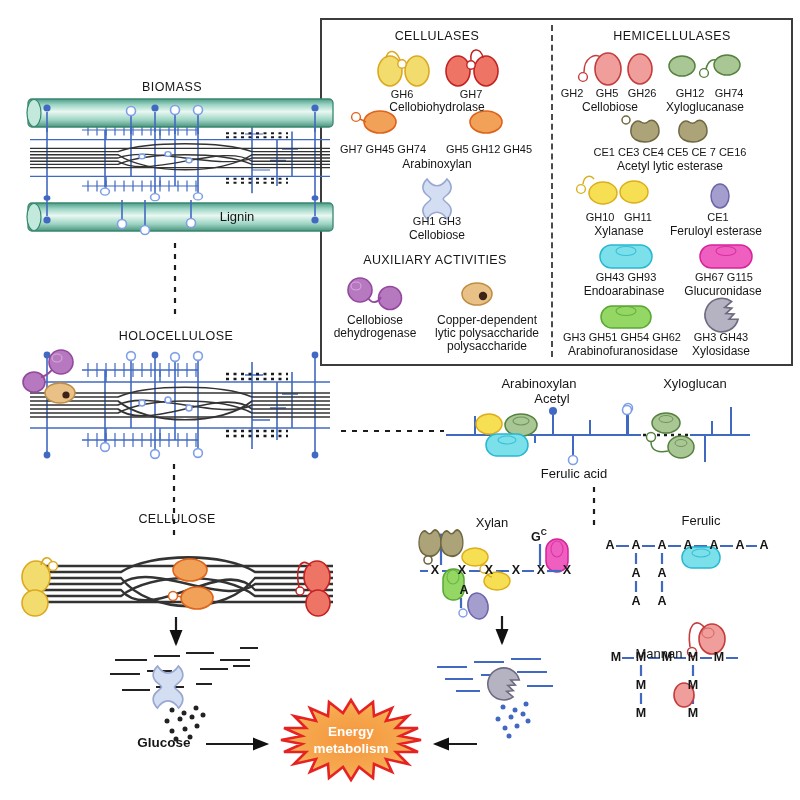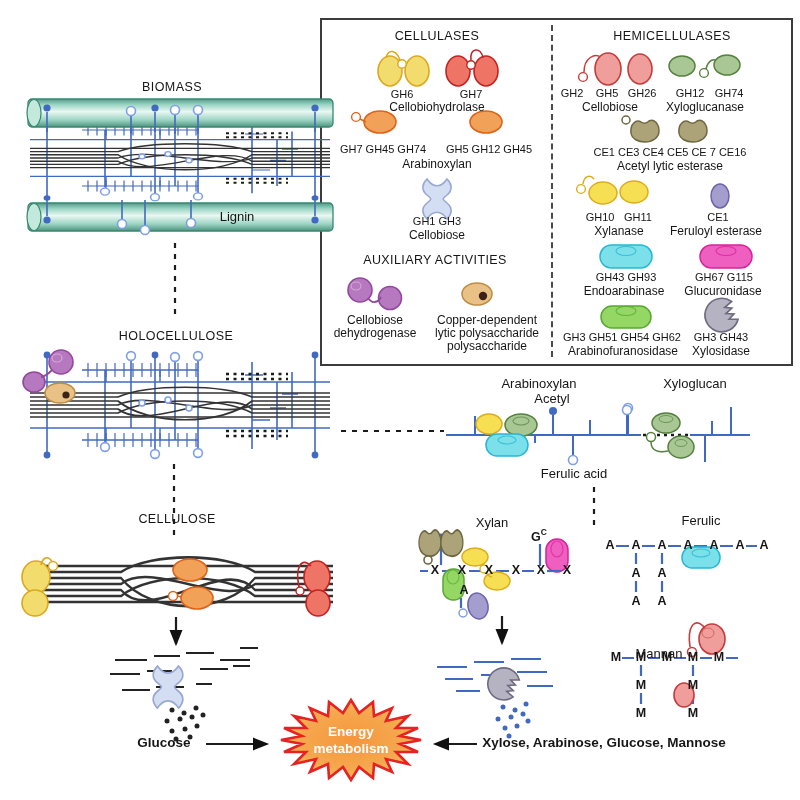--- a/index.html
+++ b/index.html
@@ -376,21 +376,20 @@
 
   <div id="labels">
 
     <span class="lbl sec" style="left:172px;top:88px">BIOMASS</span>
     <span class="lbl t13" style="left:237px;top:217px">Lignin</span>
     <span class="lbl sec" style="left:176px;top:337px">HOLOCELLULOSE</span>
     <span class="lbl sec" style="left:177px;top:520px">CELLULOSE</span>
     <span class="lbl b t14" style="left:164px;top:743px">Glucose</span>
     <span class="lbl b t14 white" style="left:351px;top:732px">Energy</span>
     <span class="lbl b t14 white" style="left:351px;top:749px">metabolism</span>
-    <span class="lbl b t14" style="left:604px;top:743px">Xylose, Arabinose, Glucose, Mannose</span>
 
     <span class="lbl t13" style="left:539px;top:384px">Arabinoxylan</span>
     <span class="lbl t10" style="left:552px;top:399px">Acetyl</span>
     <span class="lbl t10" style="left:574px;top:474px">Ferulic acid</span>
     <span class="lbl t13" style="left:695px;top:384px">Xyloglucan</span>
     <span class="lbl t13" style="left:492px;top:523px">Xylan</span>
     <span class="lbl t13" style="left:701px;top:521px">Ferulic</span>
     <span class="lbl t13" style="left:659px;top:654px">Mannan</span>
 
     <span class="lbl u" style="left:539px;top:536px"><span>G</span><sup>C</sup></span>

